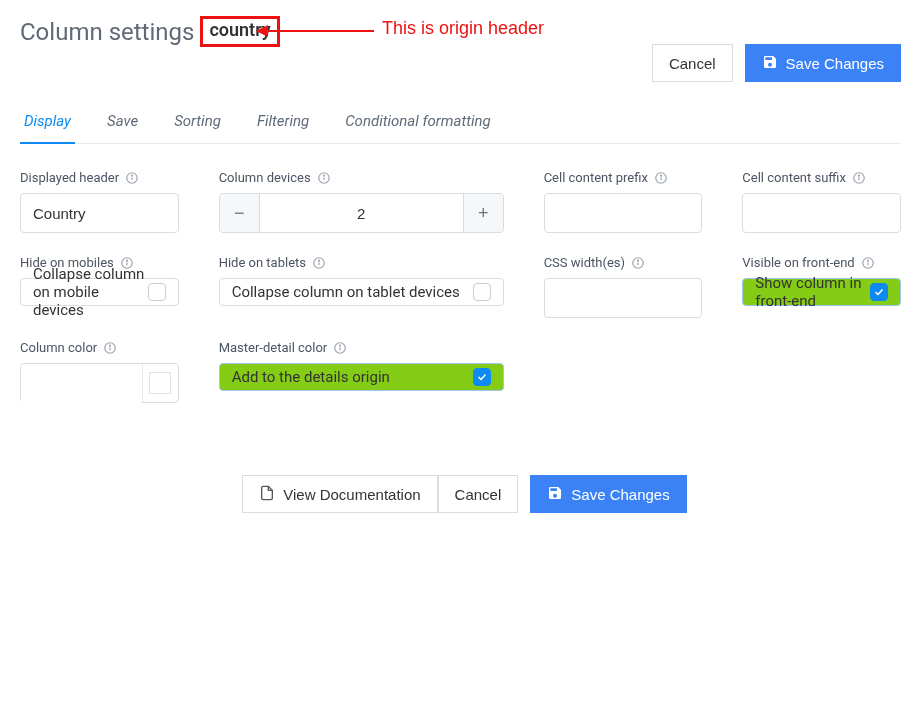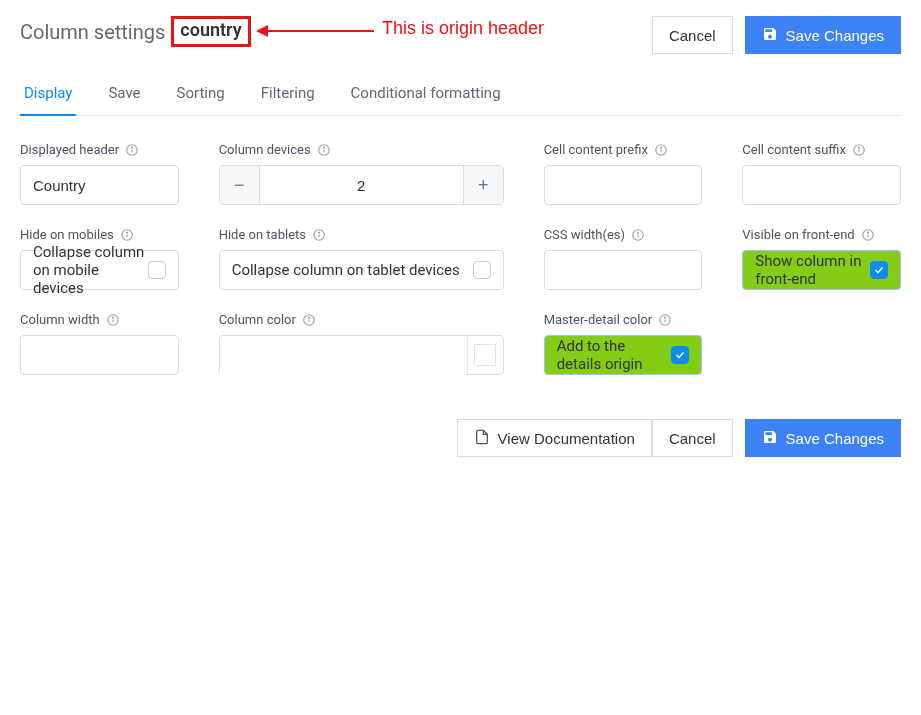--- a/index.html
+++ b/index.html
@@ -9,66 +9,66 @@
     font-size: 14px;
     color: #333;
     background: #fff;
     width: 921px;
   }
   .container { padding: 16px 20px 20px 20px; }
 
   
   .hdr { display: flex; align-items: flex-start; justify-content: space-between; margin-bottom: 20px; }
   .hdr-left { display: flex; align-items: center; position: relative; }
-  .page-title { font-size: 20px; color: #606a77; font-weight: 400; }
+  .page-title { font-size: 24px; color: #606a77; font-weight: 400; }
   .origin-header { font-size: 18px; font-weight: 600; color: #333; margin-left: 6px; padding: 0px 6px 4px 6px; border: 3px solid #e11; }
   .annotation { position: absolute; left: 250px; top: 2px; white-space: nowrap; color: #e11; font-size: 18px; font-family: Verdana, sans-serif; }
   .arrow { position: absolute; left: 244px; top: 14px; width: 110px; height: 2px; background: #e11; }
   .arrow::before {
     content: ""; position: absolute; left: -8px; top: -5px;
     border-right: 12px solid #e11; border-top: 6px solid transparent; border-bottom: 6px solid transparent;
   }
   .hdr-right { display: flex; gap: 12px; }
-  .btn { display: inline-flex; align-items: center; gap: 8px; height: 38px; padding: 0 16px; border-radius: 0; font-size: 15px; cursor: pointer; border: 1px solid transparent; }
+  .btn { display: inline-flex; align-items: center; gap: 8px; height: 38px; padding: 0 16px; border-radius: 0; font-size: 15px; cursor: pointer; border: 1px solid transparent; margin-top: 28px; }
   .btn-default { background: #fff; border-color: #d8dde3; color: #333; }
   .btn-primary { background: #3b82f6; color: #fff; }
   .btn svg { width: 16px; height: 16px; }
 
   
   .tabs { display: flex; border-bottom: 1px solid #e6e9ed; gap: 28px; margin-bottom: 26px; }
-  .tab { padding: 10px 4px 12px 4px; color: #5f6b7a; font-size: 15px; cursor: pointer; border-bottom: 2px solid transparent; margin-bottom: -1px; }
+  .tab { padding: 10px 4px 12px 4px; color: #5f6b7a; font-size: 15px; cursor: pointer; border-bottom: 2px solid transparent; margin-bottom: -1px; font-style: italic; }
   .tab.active { color: #0d8bf2; border-bottom-color: #0d8bf2; }
 
   
   .grid { display: grid; grid-template-columns: 1fr 1fr 1fr 1fr; column-gap: 40px; row-gap: 22px; }
   .field {}
   .field-label { display: flex; align-items: center; gap: 6px; font-size: 13px; color: #4b5563; margin-bottom: 8px; }
   .info { display: inline-flex; width: 14px; height: 14px; }
   .info svg { width: 14px; height: 14px; }
 
   .text-input { width: 100%; height: 40px; border: 1px solid #d8dde3; border-radius: 4px; padding: 0 12px; font-size: 15px; color: #333; background: #fff; }
 
   .stepper { display: flex; width: 100%; height: 40px; border: 1px solid #d8dde3; border-radius: 4px; overflow: hidden; }
   .step-btn { width: 40px; background: #f5f7f9; color: #6b7280; display: flex; align-items: center; justify-content: center; cursor: pointer; font-size: 18px; border: none; }
   .step-btn.minus { border-right: 1px solid #d8dde3; }
   .step-btn.plus { border-left: 1px solid #d8dde3; }
   .step-val { flex: 1; text-align: center; border: none; font-size: 15px; color: #333; }
 
-  .checkrow { display: flex; align-items: center; justify-content: space-between; width: 100%; height: 40px; border: 1px solid #d8dde3; border-radius: 4px; padding: 0 12px; background: #fff; }
+  .checkrow { display: flex; align-items: center; justify-content: space-between; width: 100%; height: 28px; border: 1px solid #d8dde3; border-radius: 4px; padding: 0 12px; background: #fff; }
   .checkrow.selected { border-color: #9cc7f5; background: #84cc16; }
   .check-label { font-size: 15px; color: #333; }
   .chk { width: 18px; height: 18px; border-radius: 4px; border: 1px solid #c6ccd4; display: inline-flex; align-items: center; justify-content: center; background: #fff; flex-shrink: 0; }
   .chk.on { background: #0d8bf2; border-color: #0d8bf2; }
   .chk.on svg { width: 12px; height: 12px; }
 
   .colorbox { display: flex; width: 100%; height: 40px; border: 1px solid #d8dde3; border-radius: 4px; }
   .swatch-slot { width: 36px; border-left: 1px solid #e6e9ed; display:flex; align-items:center; justify-content:center; }
   .swatch { width: 22px; height: 22px; border: 1px solid #e0e4e9; background: #fff; }
 
-  .footer { display: flex; justify-content: flex-end; align-items: center; margin-top: 44px; padding-left: 8px; }
+  .footer { display: flex; justify-content: center; align-items: center; margin-top: 44px; padding-left: 8px; }
   .footer-right { display:flex; gap:12px; }
 
 </style>
 </head>
 <body>
 
 <div class="container">
 
   <div class="hdr">
     <div class="hdr-left">
@@ -222,33 +222,20 @@
       <div class="checkrow selected">
         <span class="check-label">Show column in front-end</span>
         <span class="chk on">
             <svg viewBox="0 0 24 24" fill="none" stroke="#fff" stroke-width="3">
               <polyline points="5 12 10 17 19 7"></polyline>
             </svg>
           </span>
       </div>
     </div>
 
-    <div class="field">
-      <div class="field-label">
-        <span>Column width</span>
-        <span class="info">
-            <svg viewBox="0 0 24 24" fill="none" stroke="#9aa3ad" stroke-width="2">
-              <circle cx="12" cy="12" r="9"></circle>
-              <line x1="12" y1="11" x2="12" y2="16"></line>
-              <circle cx="12" cy="8" r="0.8" fill="#9aa3ad"></circle>
-            </svg>
-          </span>
-      </div>
-      <input class="text-input" value="" style="">
-    </div>
 
     <div class="field">
       <div class="field-label">
         <span>Column color</span>
         <span class="info">
             <svg viewBox="0 0 24 24" fill="none" stroke="#9aa3ad" stroke-width="2">
               <circle cx="12" cy="12" r="9"></circle>
               <line x1="12" y1="11" x2="12" y2="16"></line>
               <circle cx="12" cy="8" r="0.8" fill="#9aa3ad"></circle>
             </svg>

